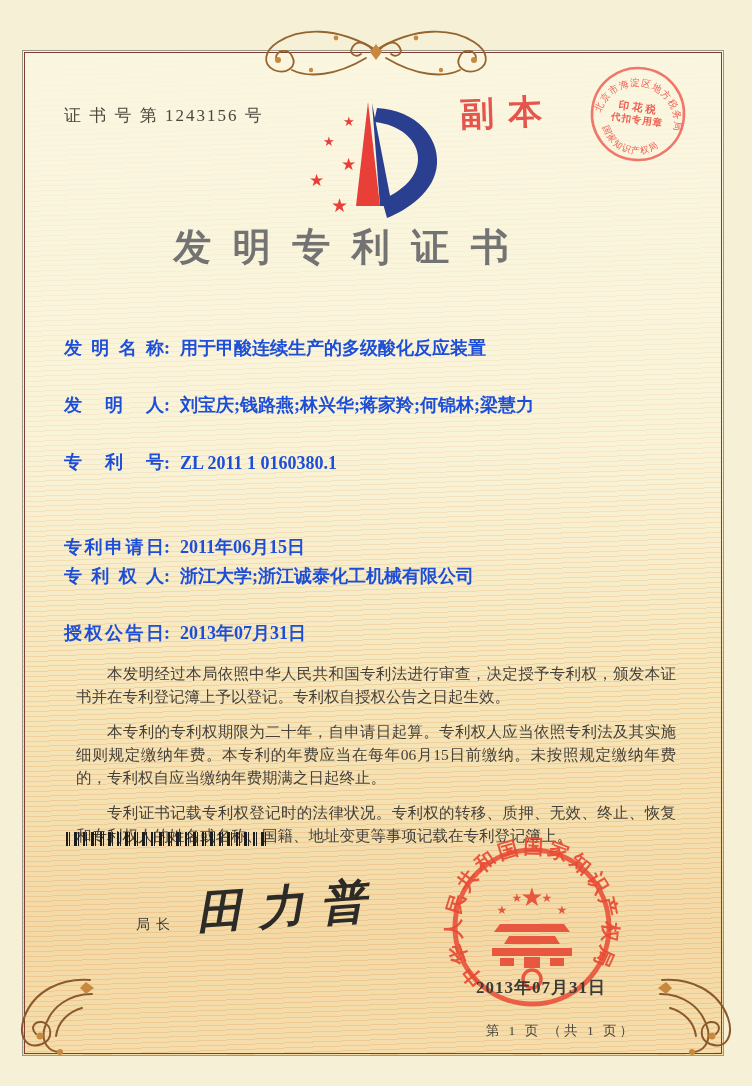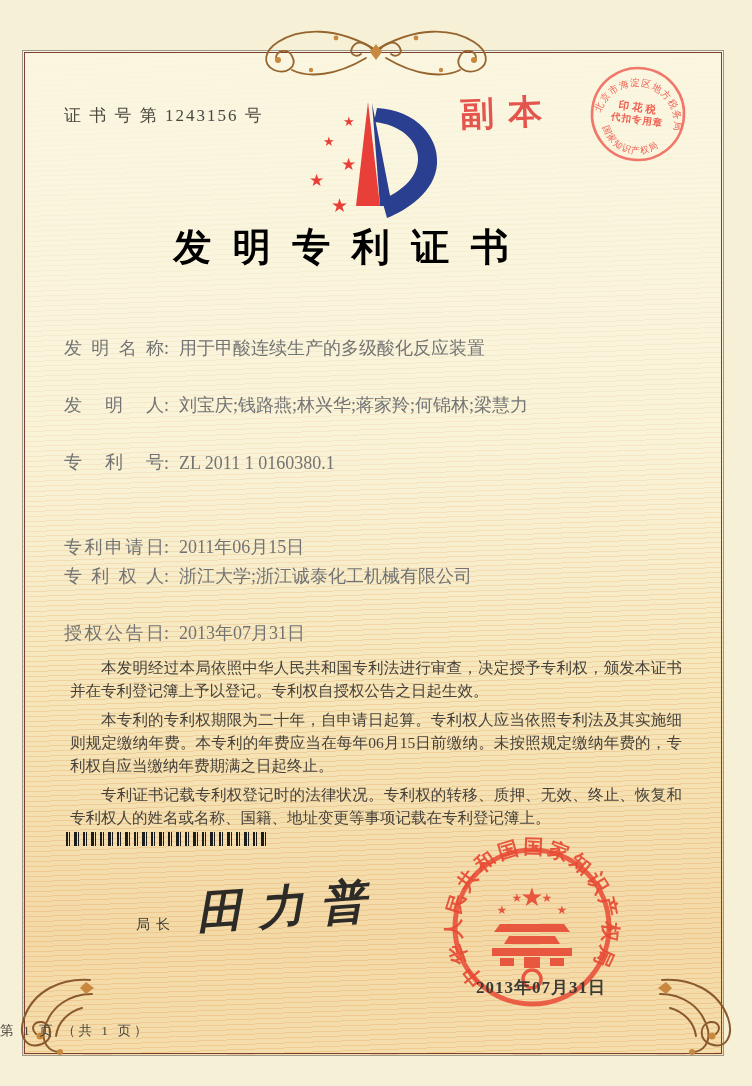--- a/index.html
+++ b/index.html
@@ -28,32 +28,32 @@
     position:absolute;left:460px;top:90px;
     font-size:34px;font-weight:bold;color:#e4564d;
     letter-spacing:14px;transform:rotate(-2deg);
     font-family:"Liberation Sans", sans-serif;
   }
   .logo{position:absolute;left:295px;top:94px;}
   .tax-stamp{position:absolute;left:586px;top:62px;transform:rotate(8deg);}
   .title{
     position:absolute;left:0;top:222px;width:688px;
     text-align:center;font-size:38px;font-weight:bold;
-    letter-spacing:6px;color:#000000;
-  }
-  .field{position:absolute;left:64px;width:640px;font-size:18px;color:#737373;white-space:nowrap;}
+    letter-spacing:6px;color:#737373;
+  }
+  .field{position:absolute;left:64px;width:640px;font-size:18px;color:#1d4ed8;white-space:nowrap;font-weight:bold;}
   .f-label{display:inline-block;width:100px;text-align:justify;text-align-last:justify;vertical-align:bottom;}
   .f-colon{margin-right:10px;}
   .f0{top:336px}.f1{top:393px}.f2{top:450px}.f3{top:535px}.f4{top:564px}.f5{top:621px}
   .body-text{
     position:absolute;left:64px;top:650px;width:624px;
     font-size:15.5px;line-height:23px;color:#46413a;
     text-align:justify;
   }
-  .body-text p{margin:6px;text-indent:2em;}
+  .body-text p{margin:12px;text-indent:2em;}
   .barcode{
     position:absolute;left:66px;top:832px;width:204px;height:14px;
     background:repeating-linear-gradient(90deg,
       #1d1d1d 0 2px, transparent 2px 3px,
       #1d1d1d 3px 4px, transparent 4px 8px,
       #1d1d1d 8px 11px, transparent 11px 12px,
       #1d1d1d 12px 13px, transparent 13px 17px);
   }
   .commissioner{
     position:absolute;left:136px;top:916px;
@@ -64,21 +64,21 @@
     font-size:46px;font-weight:bold;font-style:italic;
     letter-spacing:16px;color:#2d2b27;
     transform:rotate(-4deg);white-space:nowrap;
   }
   .seal{position:absolute;left:442px;top:836px;}
   .seal-date{
     position:absolute;left:476px;top:976px;
     font-size:17px;letter-spacing:1px;color:#3b3a35;font-weight:bold;
   }
   .footer{
-    position:absolute;left:0;top:1022px;width:636px;text-align:left;
+    position:absolute;left:0;top:1022px;width:636px;text-align:right;
     font-size:13.5px;letter-spacing:3px;color:#4a463e;
   }
   .ornament-top{position:absolute;left:216px;top:20px;}
   .corner-bl{position:absolute;left:12px;top:974px;}
   .corner-br{position:absolute;left:655px;top:974px;transform:scale(-1,1);}
   svg text{font-family:"Liberation Serif", serif;}
 </style>
 </head>
 <body>
 

